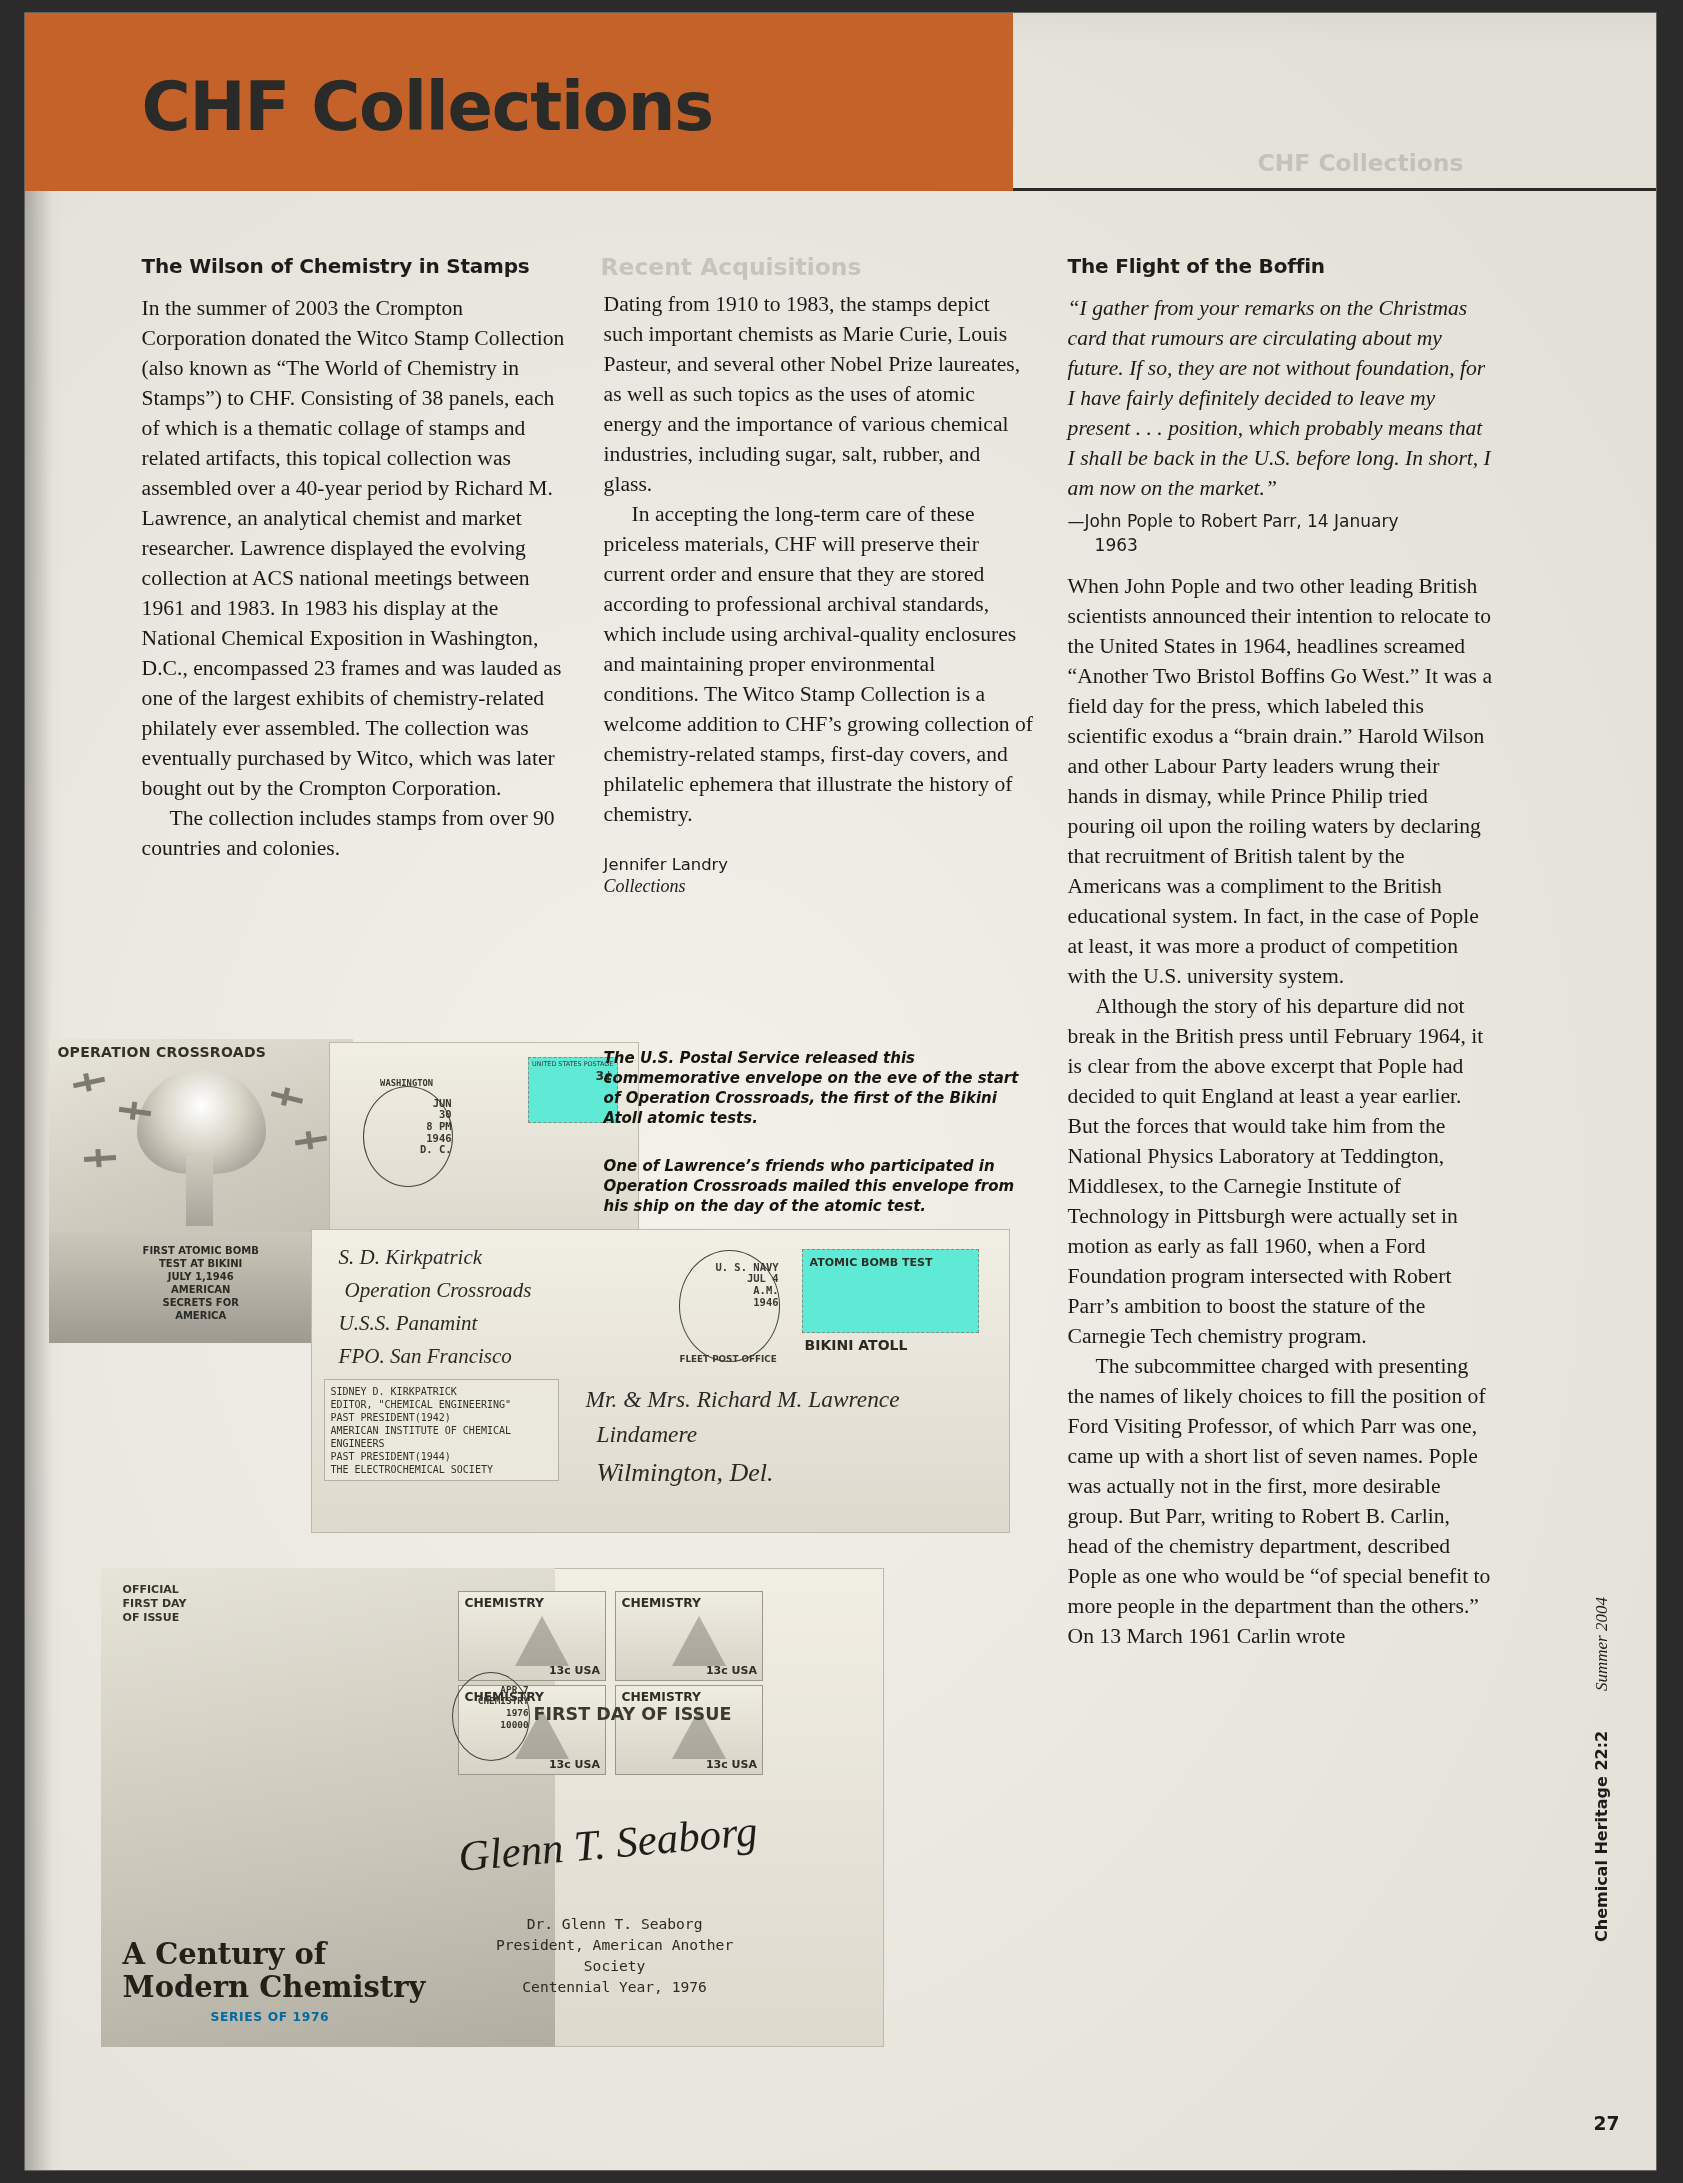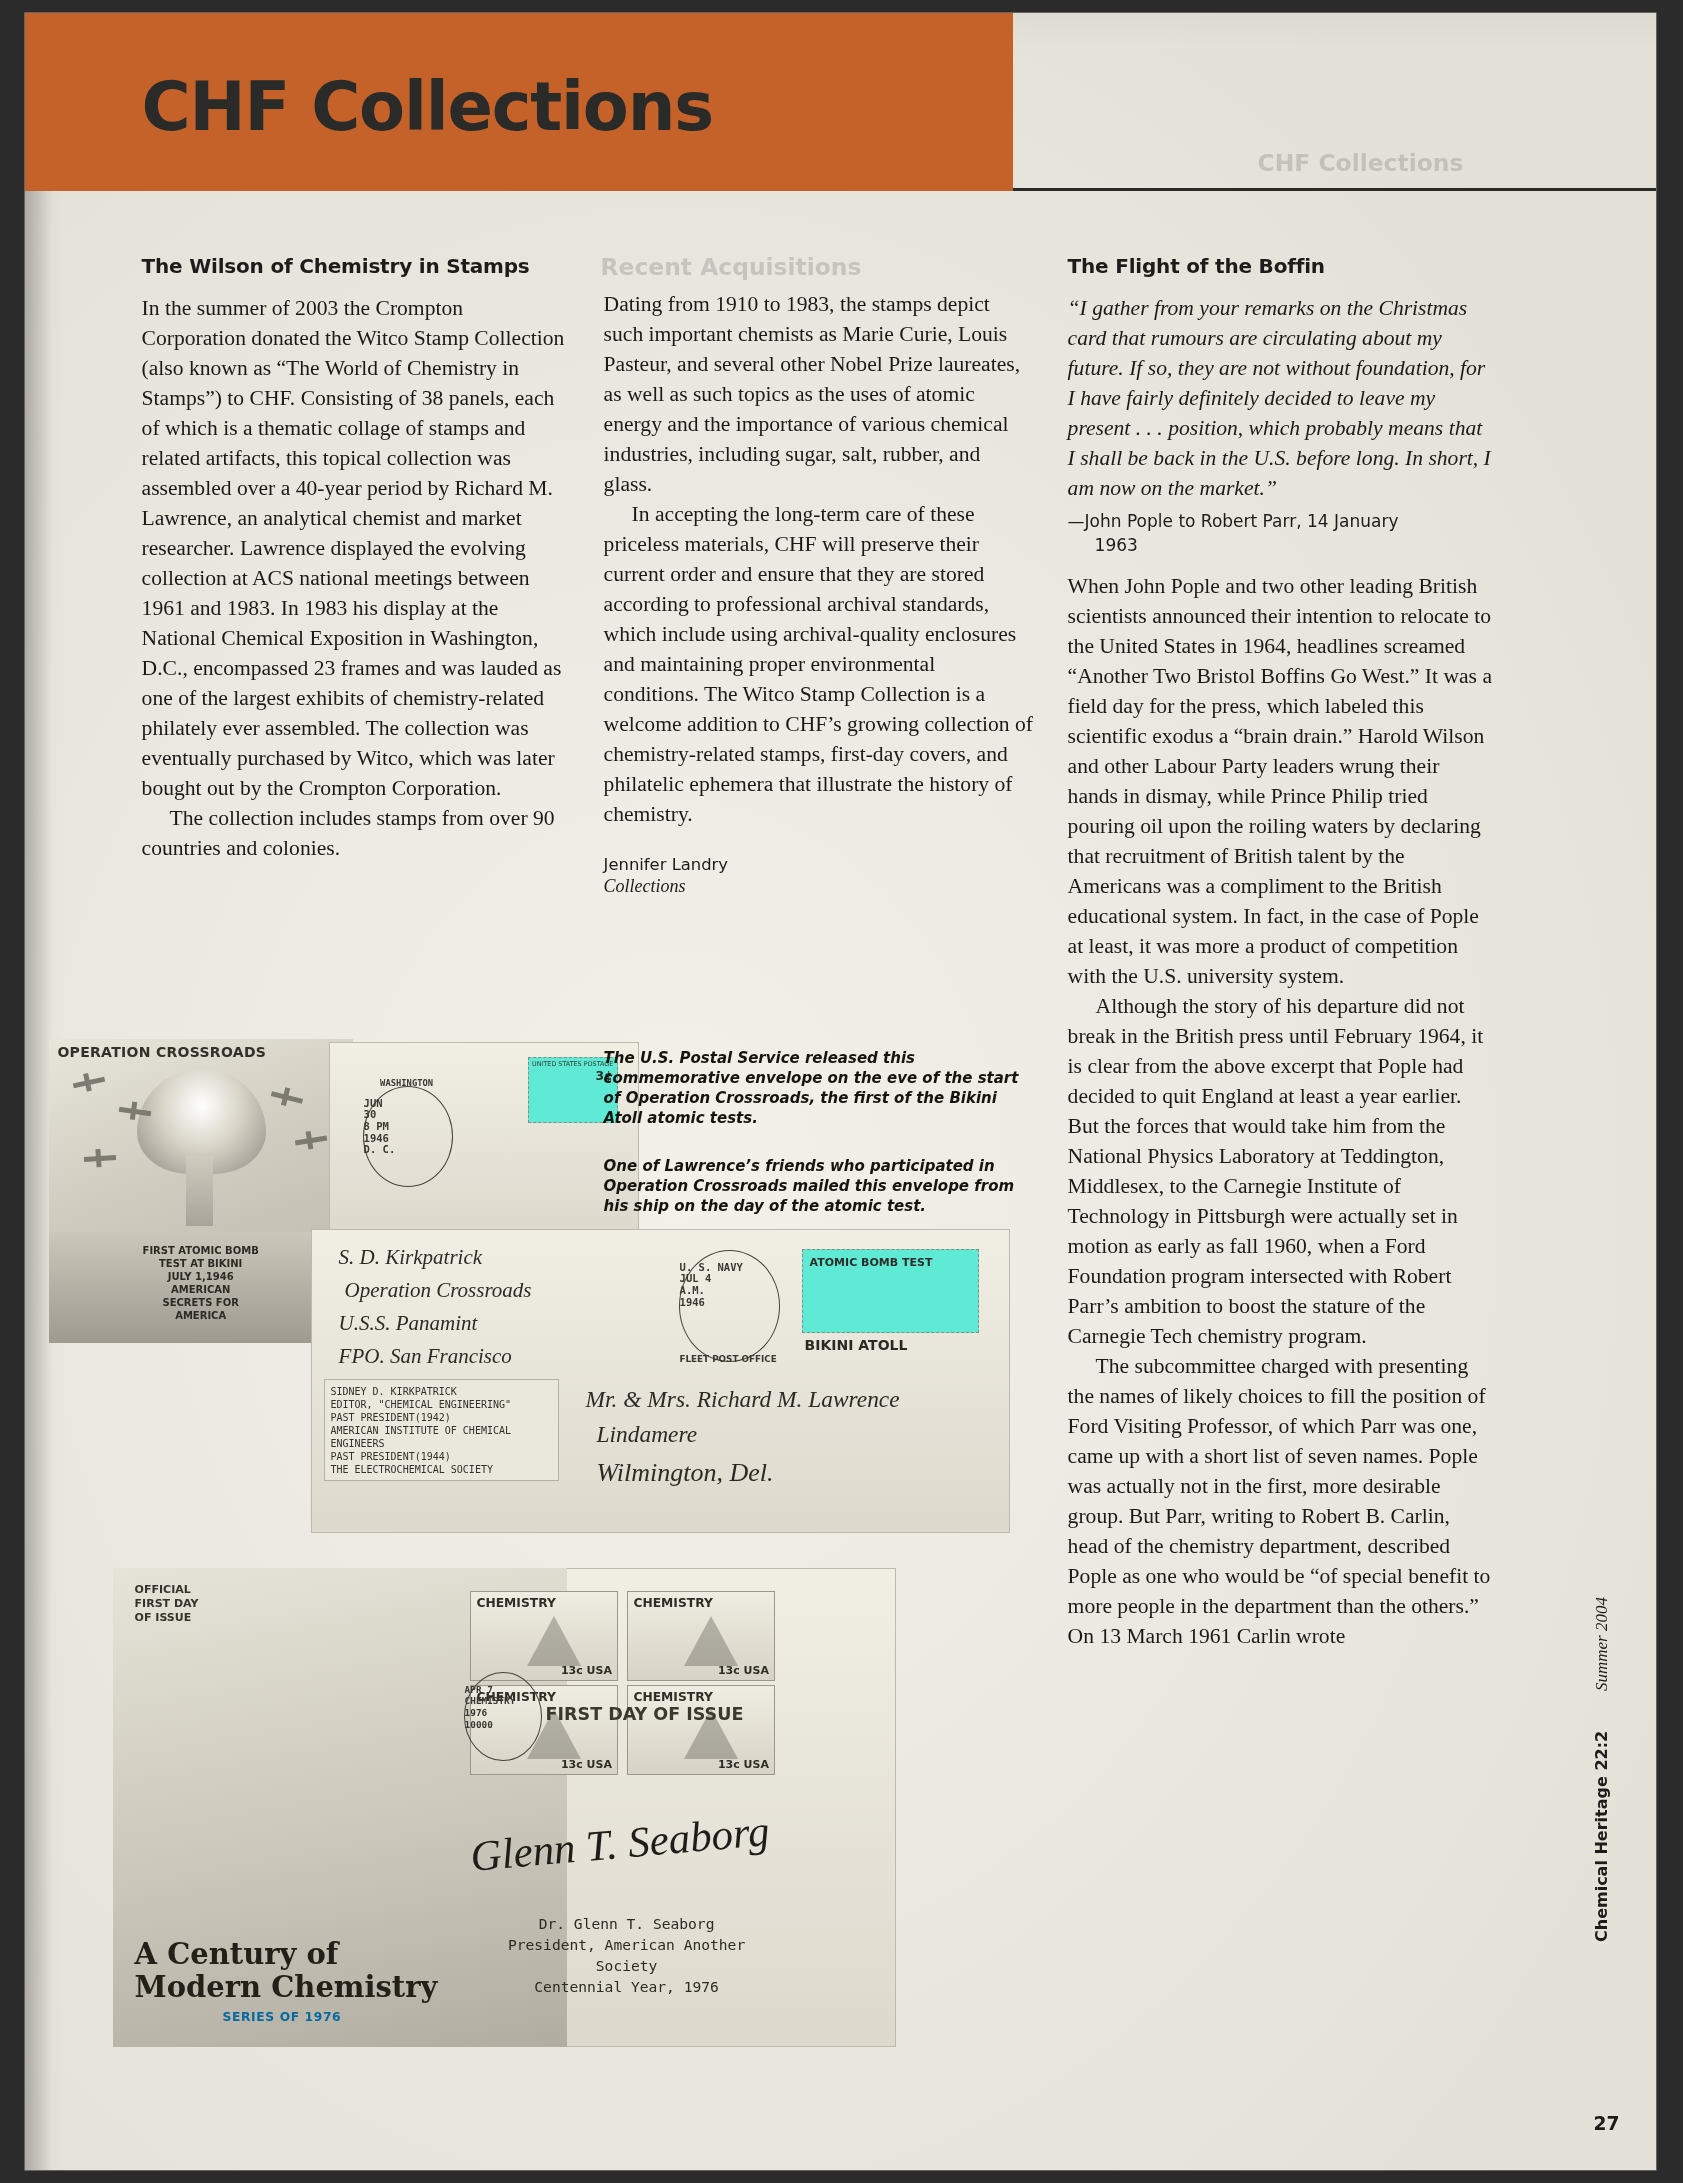--- a/index.html
+++ b/index.html
@@ -154,21 +154,21 @@
   #cap3 { left: 874px; top: 1929px; width: 374px; }
 
   
   .imgbox {
     position: absolute;
     background: #ddd9cd;
     overflow: hidden;
   }
   #img1 { left: 24.6px; top: 1026px; width: 304px; height: 304px; }
   #img2 { left: 286px; top: 1216px; width: 699px; height: 304px; }
-  #img3 { left: 76px; top: 1555px; width: 783px; height: 479px; margin-left: 12px; }
+  #img3 { left: 76px; top: 1555px; width: 783px; height: 479px; }
 
   .ph {
     position:absolute; inset:0;
     background:
       linear-gradient(160deg, #e8e5da 0%, #cfcbbf 45%, #b9b5a9 100%);
   }
 
   
   .oc-title {
     position:absolute; left:8.2px; top:4.7px;
@@ -204,21 +204,21 @@
 
   
   .env {
     position:absolute; inset:0;
     background: linear-gradient(180deg,#f1eee4,#ddd9cd);
     border: 1.2px solid #bdb9ad;
   }
   .pm {
     position:absolute; border:1.8px solid #45433d; border-radius:50%;
     font-family:"DejaVu Sans Mono", monospace; font-size:10.5px; line-height:11.7px;
-    color:#3a3832; text-align:left; padding-top:10.5px; font-weight:bold;
+    color:#3a3832; text-align:right; padding-top:10.5px; font-weight:bold;
   }
   .stamp {
     position:absolute; background:#5eead4; border:1.2px dashed #8d8a80;
   }
   .hand {
     position:absolute;
     font-family:"Liberation Serif", serif; font-style:italic;
     color:#2c2a25;
   }
   .typed {

